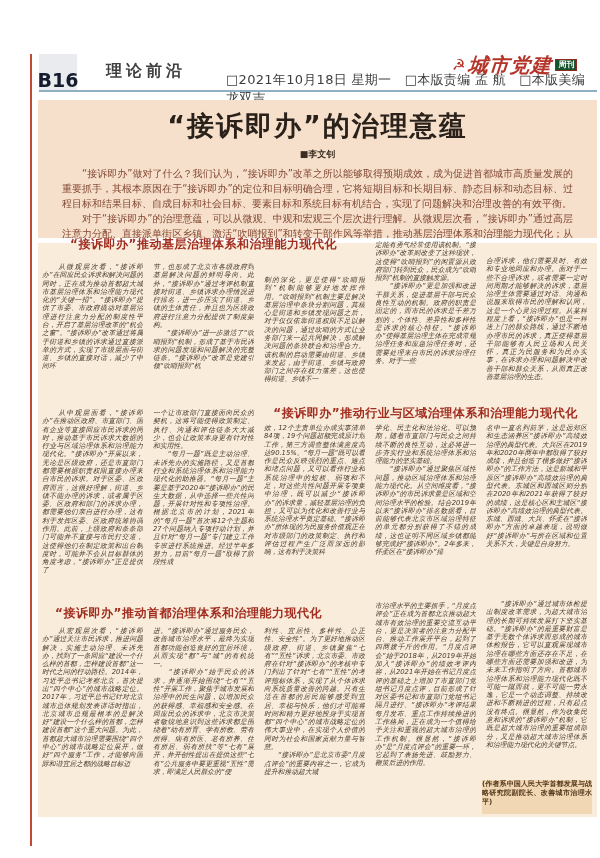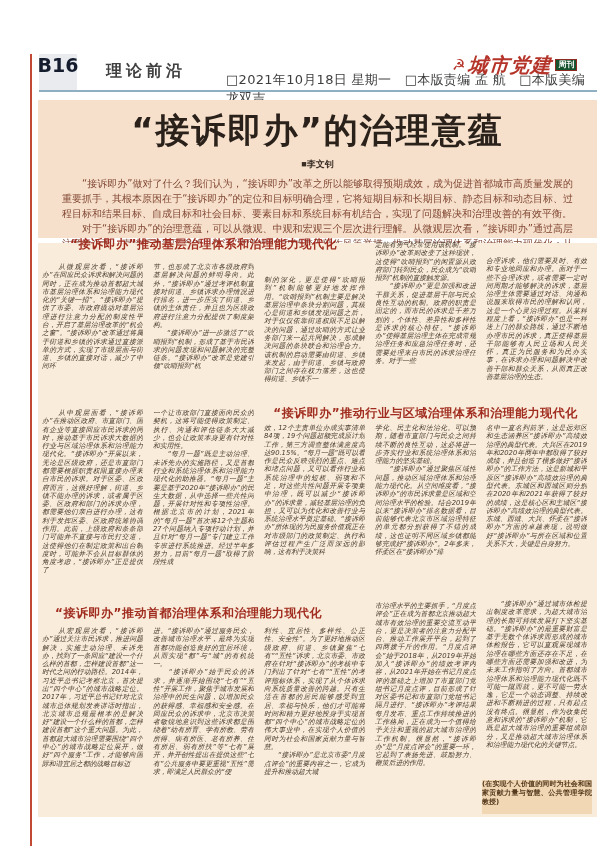--- a/index.html
+++ b/index.html
@@ -1,34 +1,34 @@
 <!DOCTYPE html>
 <html><head>
 <meta charset="utf-8">
 <style>
   html,body{margin:0;padding:0;background:#ffffff;}
   body{font-family:"DejaVu Sans","Liberation Sans",sans-serif;}
   .page{position:relative;width:600px;height:858px;background:#ffffff;overflow:hidden;}
   .edge-rule{position:absolute;left:30px;top:54px;width:2px;height:792px;background:#c24a35;}
   
   .pagenum-box{position:absolute;left:39px;top:54px;width:38px;height:37px;background:#e9ebee;
-    display:flex;align-items:flex-start;justify-content:center;font-weight:bold;font-size:19px;color:#141c2e;}
+    display:flex;align-items:flex-end;justify-content:center;font-weight:bold;font-size:19px;color:#141c2e;}
   .section-name{position:absolute;left:106px;top:61px;font-size:16px;font-weight:bold;color:#404040;letter-spacing:4px;}
   .date-line{position:absolute;left:226px;top:71px;font-size:13px;color:#3e3e3e;letter-spacing:0.3px;}
   .masthead{position:absolute;left:452px;top:55px;display:flex;align-items:center;gap:3px;}
   .emblem{font-size:15px;color:#b5342a;line-height:1;}
   .masthead-title{font-size:20px;font-weight:bold;font-style:italic;color:#b5342a;letter-spacing:1px;
     transform:skewX(-4deg);line-height:1;}
   .weekly-badge{font-size:8px;color:#ffffff;background:#14532d;border:1px solid #8e2a20;
     padding:1px 2px;line-height:1.1;font-weight:bold;}
   .header-divider{position:absolute;left:39px;top:90px;width:558px;height:2px;background:#8fafc2;}
   
   .title-box{position:absolute;left:38px;top:100px;width:559px;height:138px;background:#f6e0cb;}
-  .article-title{margin-top:8px;text-align:center;font-size:34px;font-weight:800;color:#2a211b;letter-spacing:2px;}
-  .byline{margin-top:4px;text-align:center;font-size:9px;font-weight:bold;color:#3a2d24;font-family:Liberation Serif, serif;}
+  .article-title{margin-top:8px;text-align:center;font-size:27px;font-weight:800;color:#2a211b;letter-spacing:2px;}
+  .byline{margin-top:4px;text-align:center;font-size:9px;font-weight:bold;color:#3a2d24;}
   .intro{margin:5px 24px 0 24px;font-size:10px;line-height:1.5;color:#814733;text-align:justify;white-space:pre-wrap;}
   
   .content-bg{position:absolute;left:38px;top:243px;width:559px;height:574px;background:#f9ecda;}
   .sec-heading{position:absolute;width:323px;text-align:center;font-size:12px;font-weight:bold;color:#a12d20;letter-spacing:0.5px;}
   .col{position:absolute;width:101px;font-size:6.8px;line-height:1.22;color:#46382c;
     text-align:justify;white-space:pre-wrap;overflow:hidden;font-style:italic;}
   .credit{position:absolute;left:482px;top:780px;width:110px;height:34px;background:#f2d7b4;
     font-size:7px;line-height:1.3;font-weight:bold;color:#553a1d;text-align:justify;overflow:hidden;}
   
   .cx1{left:42px;}  .cx2{left:153px;} .cx3{left:264px;} .cx4{left:375px;} .cx5{left:486px;}
@@ -80,15 +80,15 @@
   <div class="col cx5" style="top:424px;height:160px;">名中一直名列前茅，这是远郊区和生态涵养区“接诉即办”高绩效治理的典型代表。大兴区在2019年和2020年两年中都取得了较好成绩，并且创造了很多做好“接诉即办”的工作方法，这是新城和平原区“接诉即办”高绩效治理的典型代表。东城区和西城区则分别在2020年和2021年获得了较好的成绩，这是核心区和主城区“接诉即办”高绩效治理的典型代表。东城、西城、大兴、怀柔在“接诉即办”方面的卓越表现，说明做好“接诉即办”与所在区域和位置关系不大，关键是自身努力。</div>
 
   <div class="sec-heading" style="left:27px;top:605px;">“接诉即办”推动首都治理体系和治理能力现代化</div>
   <div class="col cx1" style="top:627px;height:189px;">　　从宏观层次看，“接诉即办”通过关注市民诉求，推进问题解决，实施主动治理、未诉先办，找到了一条回应“建设一个什么样的首都，怎样建设首都”这一时代之问的行动路径。2014年，习近平总书记考察北京，首次提出“四个中心”的城市战略定位。2017年，习近平总书记针对北京城市总体规划发表讲话时指出，北京城市总规最根本的是解决好“建设一个什么样的首都，怎样建设首都”这个重大问题。为此，首都超大城市治理需要围绕“四个中心”的城市战略定位展开，做好“四个服务”工作，才能够向国际和谐宜居之都的战略目标迈</div>
   <div class="col cx2" style="top:627px;height:189px;">进。“接诉即办”通过服务民众，改善城市治理水平，最终为实现首都功能创造良好的宜居环境，从而实现“都”与“城”的有机统一。
 　　“接诉即办”始于民众的诉求，并逐渐开始围绕“七有”“五性”开展工作，聚焦于城市发展和治理中的民生问题，以增加民众的获得感、幸福感和安全感。在回应民众的诉求中，北京市决策者敏锐地意识到这些诉求都是围绕着“幼有所育、学有所教、劳有所得、病有所医、老有所养、住有所居、弱有所扶”等“七有”展开，并开创性提出在提供这些“七有”公共服务中要更重视“五性”需求，即满足人民群众的“便</div>
   <div class="col cx3" style="top:627px;height:189px;">利性、宜居性、多样性、公正性、安全性”。为了更好地推动区级政府、街道、乡镇聚焦“七有”“五性”诉求，北京市委、市政府在针对“接诉即办”的考核中专门列出了针对“七有”“五性”的考评指标体系，实现了从个体诉求向系统质量改善的跨越。只有生活在首都的居民能够感受到宜居、幸福与快乐，他们才可能将时间和精力更好地投身于实现首都“四个中心”的城市战略定位的伟大事业中，在实现个人价值的同时为社会和国家贡献力量与智慧。
 　　“接诉即办”是北京市委“月度点评会”的重要内容之一，它成为提升和推动超大城</div>
   <div class="col cx4" style="top:602px;height:214px;">市治理水平的主要抓手，“月度点评会”正在成为首都北京推动超大城市有效治理的重要交流互动平台，更是决策者的注意力分配平台、推动工作展开平台，起到了四两拨千斤的作用。“月度点评会”始于2018年，从2019年开始加入“接诉即办”的绩效考评内容，从2021年开始在书记月度点评的基础之上增加了市直部门党组书记月度点评，目前形成了针对区委书记和市直部门党组书记隔月进行、“接诉即办”考评结果每月发布、重点工作持续推进的工作格局，正在成为一个值得给予关注和重视的超大城市治理的工作机制。很显然，“接诉即办”是“月度点评会”的重要一环，它起到了表扬先进、鼓励努力、鞭策后进的作用。</div>
   <div class="col cx5" style="top:600px;height:178px;">　　“接诉即办”通过城市体检提出制度改革需求，为超大城市治理的长期可持续发展打下坚实基础。“接诉即办”的最重要财富是基于无数个体诉求而形成的城市体检报告，它可以直观展现城市治理在哪些方面还存在不足，在哪些方面还需要加强和改进，为未来工作指明了方向。首都城市治理体系和治理能力现代化既不可能一蹴而就，更不可能一劳永逸，它是一个动态调整、持续改进和不断精进的过程，只有起点没有终点。很显然，作为收集民意和诉求的“接诉即办”机制，它既是超大城市治理的重要组成部分，又是推动超大城市治理体系和治理能力现代化的关键节点。</div>
-  <div class="credit">(在实现个人价值的同时为社会和国家贡献力量与智慧、公共管理学院教授)</div>
+  <div class="credit">(作者系中国人民大学首都发展与战略研究院副院长、改善城市治理水平)</div>
 
 </div>
 
 </body></html>

